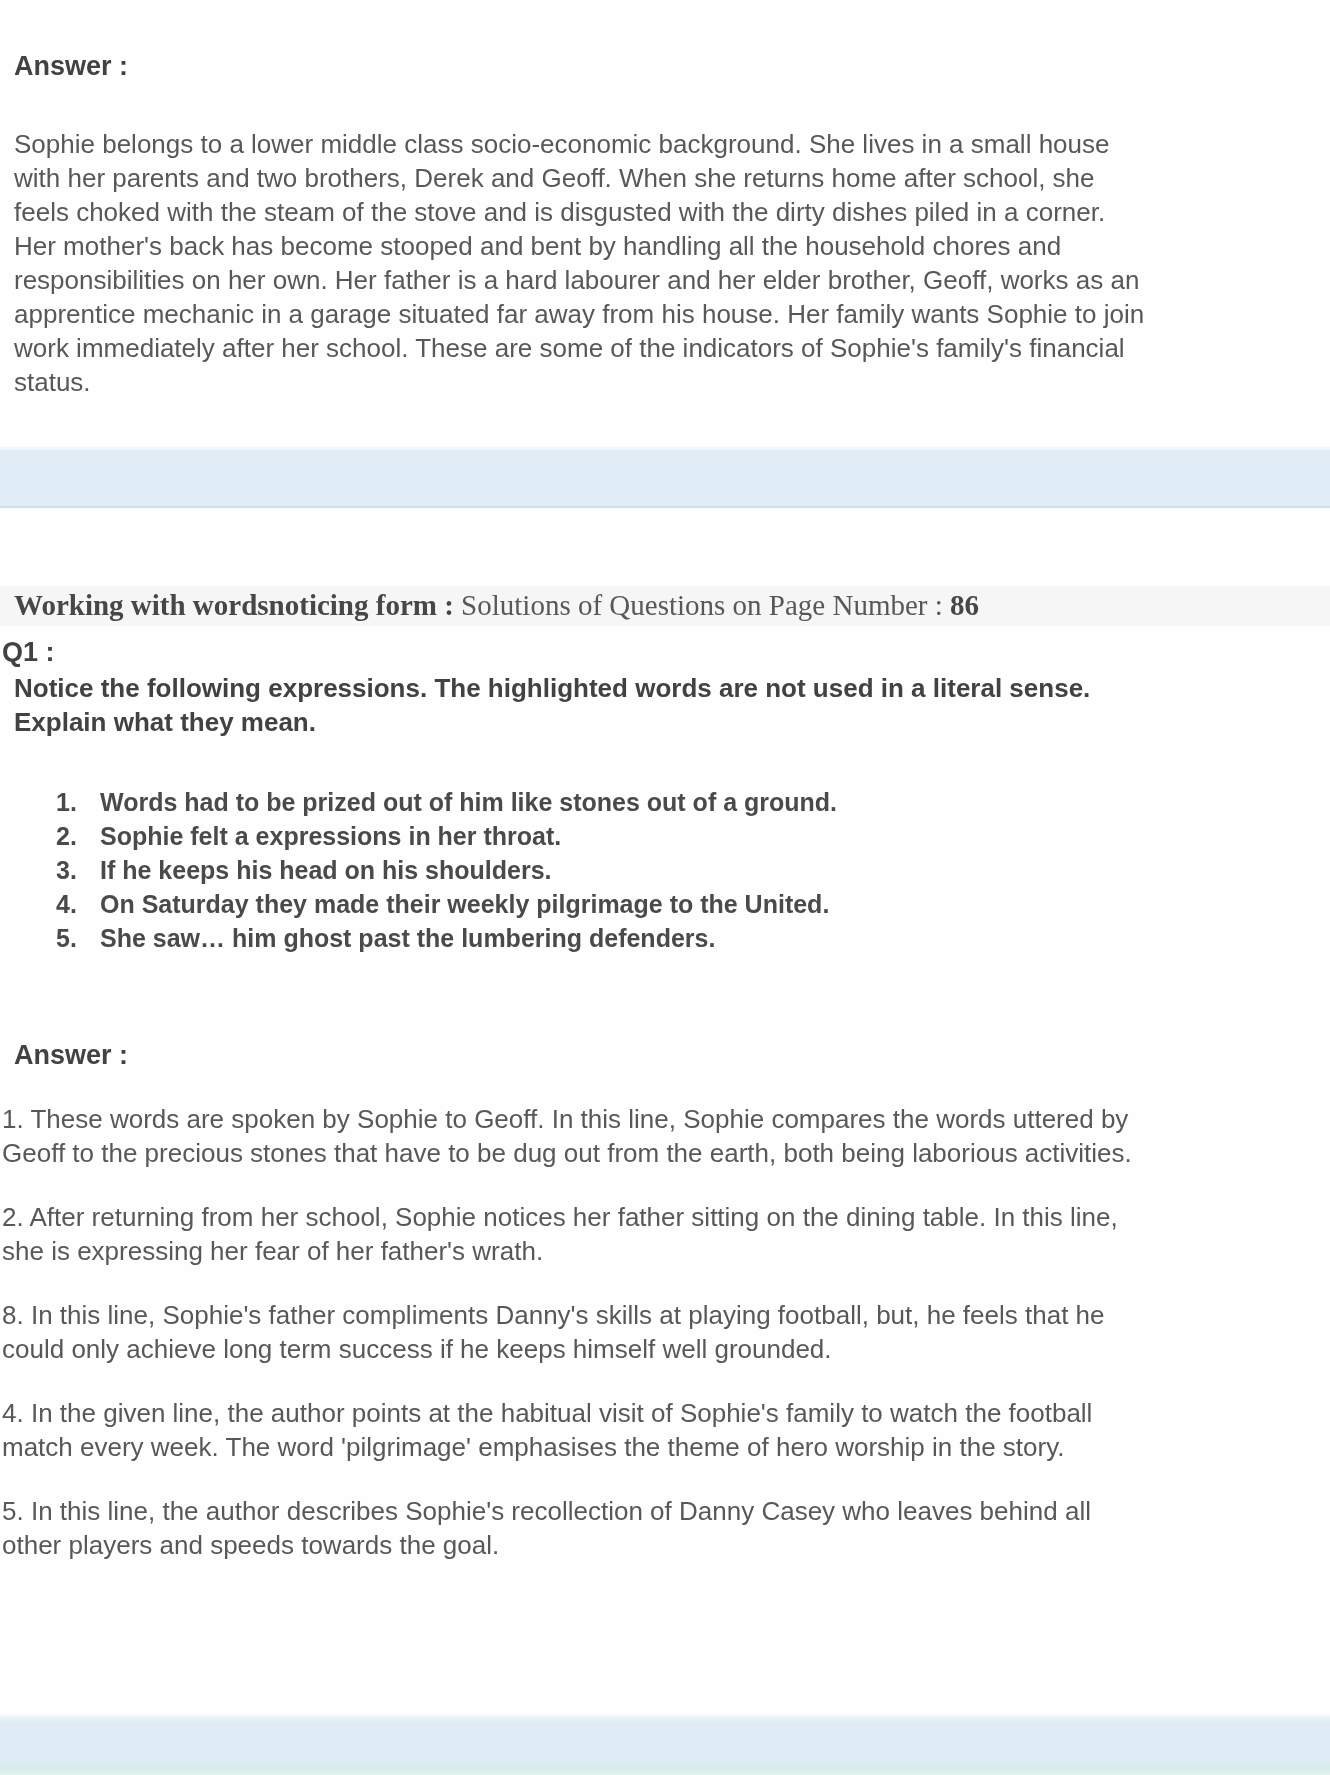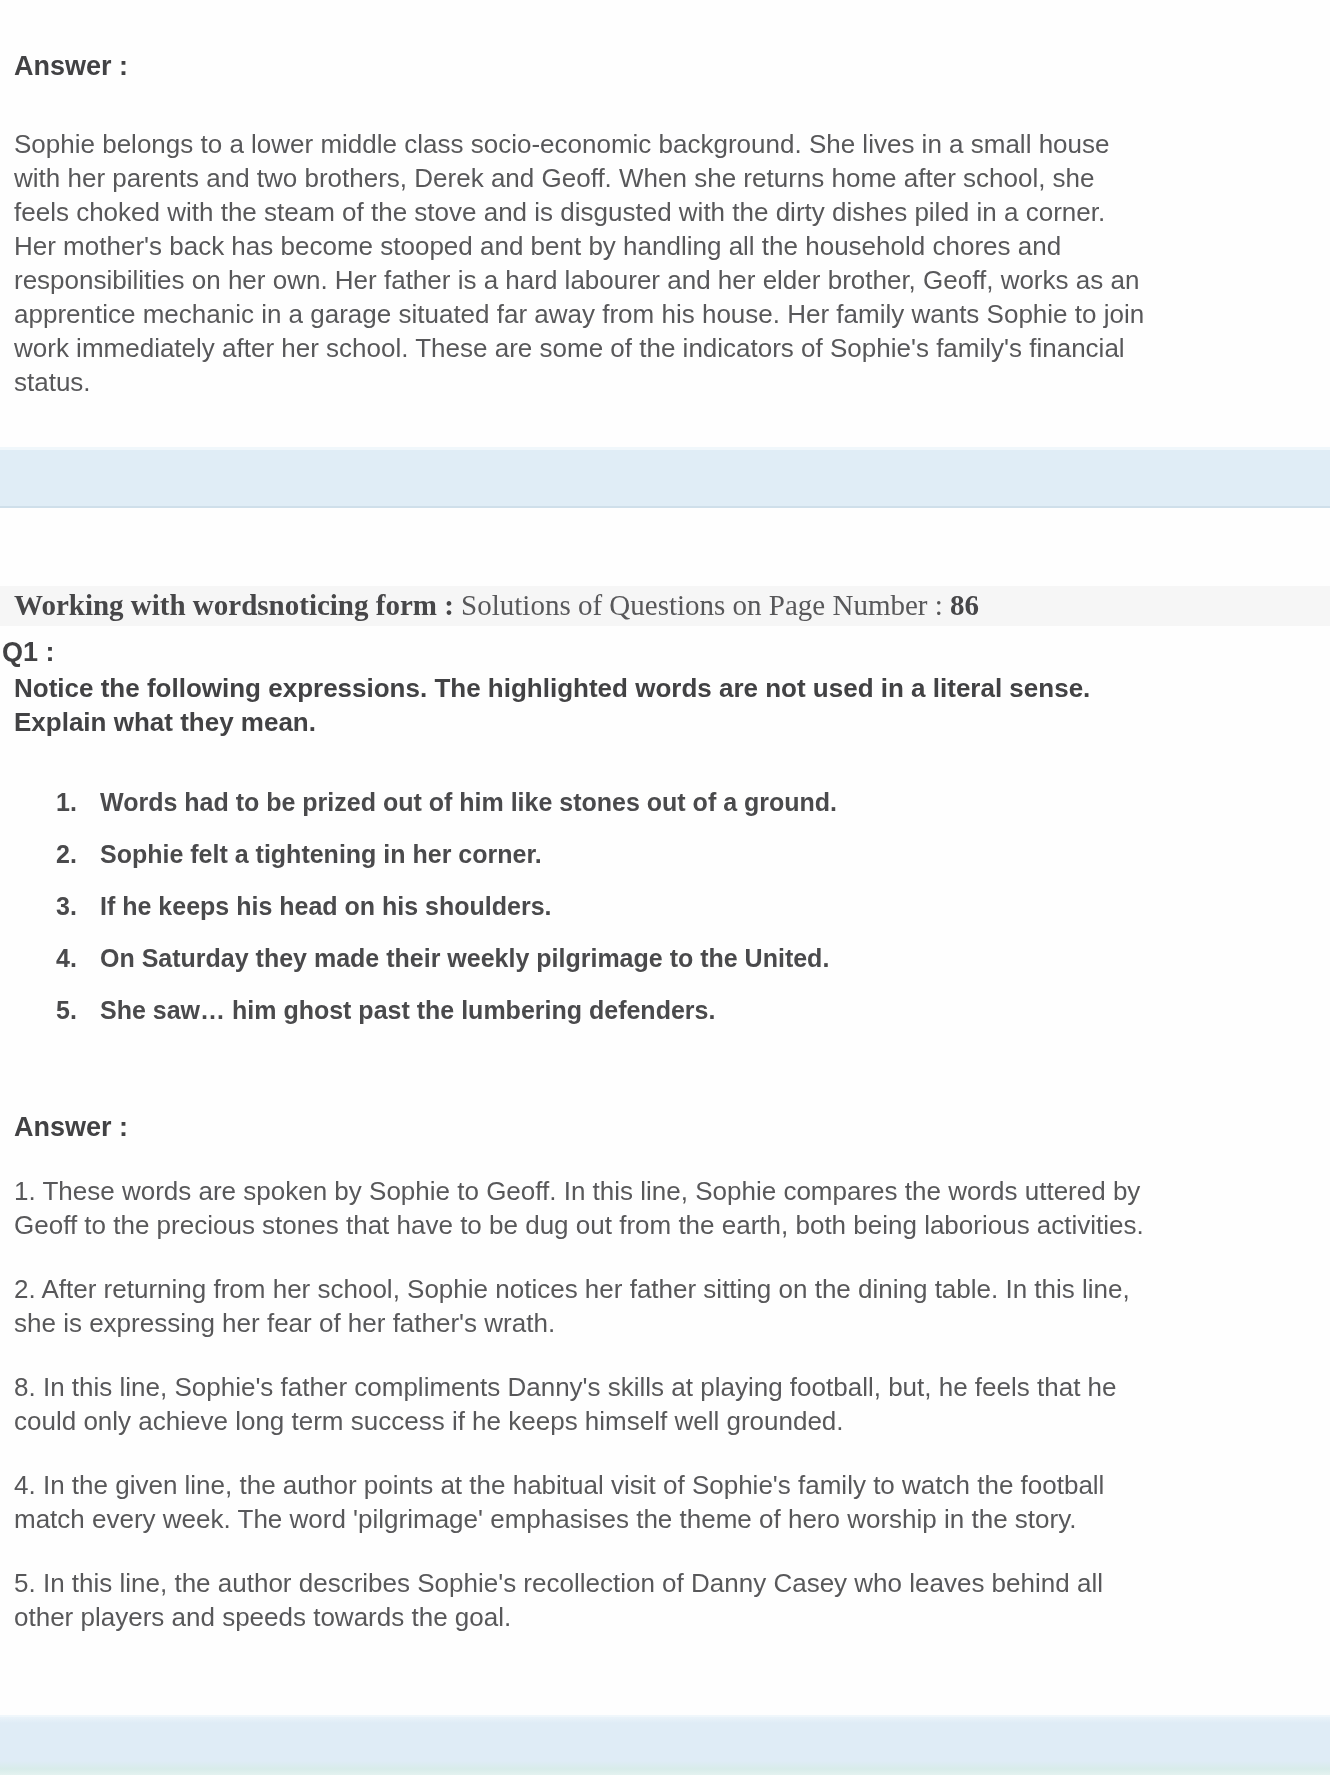--- a/index.html
+++ b/index.html
@@ -82,33 +82,32 @@
     counter-reset: expr;
     max-width: 1100px;
   }
   .expressions li {
     counter-increment: expr;
     position: relative;
     font-size: 25px;
     line-height: 34px;
     font-weight: bold;
     color: #4a4a4c;
-    margin-top: 18px;
   }
   .expressions li::before {
     content: counter(expr) ".";
     position: absolute;
     left: -44px;
   }
 
   .answer-label-2 { margin-top: 84px; }
 
   .answers-container p {
     width: 1140px;
-    margin: 30px 0 0 14px;
+    margin: 30px 0 0 2px;
     font-size: 26px;
     line-height: 34px;
     color: #58585a;
   }
 
   .bottom-band {
     position: absolute;
     left: 0;
     right: 0;
     bottom: 0;
@@ -132,21 +131,21 @@
   <div class="section-strip">
     <span class="strip-bold">Working with wordsnoticing form : </span><span>Solutions of Questions on Page Number : </span><span class="strip-bold">86</span>
   </div>
 
   <div class="q1-label">Q1 :</div>
 
   <div class="q1-prompt">Notice the following expressions. The highlighted words are not used in a literal sense. Explain what they mean.</div>
 
   <ol class="expressions">
       <li>Words had to be prized out of him like stones out of a ground.</li>
-      <li>Sophie felt a tightening in her corner.</li>
+      <li>Sophie felt a expressions in her throat.</li>
       <li>If he keeps his head on his shoulders.</li>
       <li>On Saturday they made their weekly pilgrimage to the United.</li>
       <li>She saw… him ghost past the lumbering defenders.</li>
     </ol>
 
   <div class="answer-label answer-label-2">Answer :</div>
 
   <div class="answers-container">
       <p>1. These words are spoken by Sophie to Geoff. In this line, Sophie compares the words uttered by Geoff to the precious stones that have to be dug out from the earth, both being laborious activities.</p>
       <p>2. After returning from her school, Sophie notices her father sitting on the dining table. In this line, she is expressing her fear of her father's wrath.</p>

